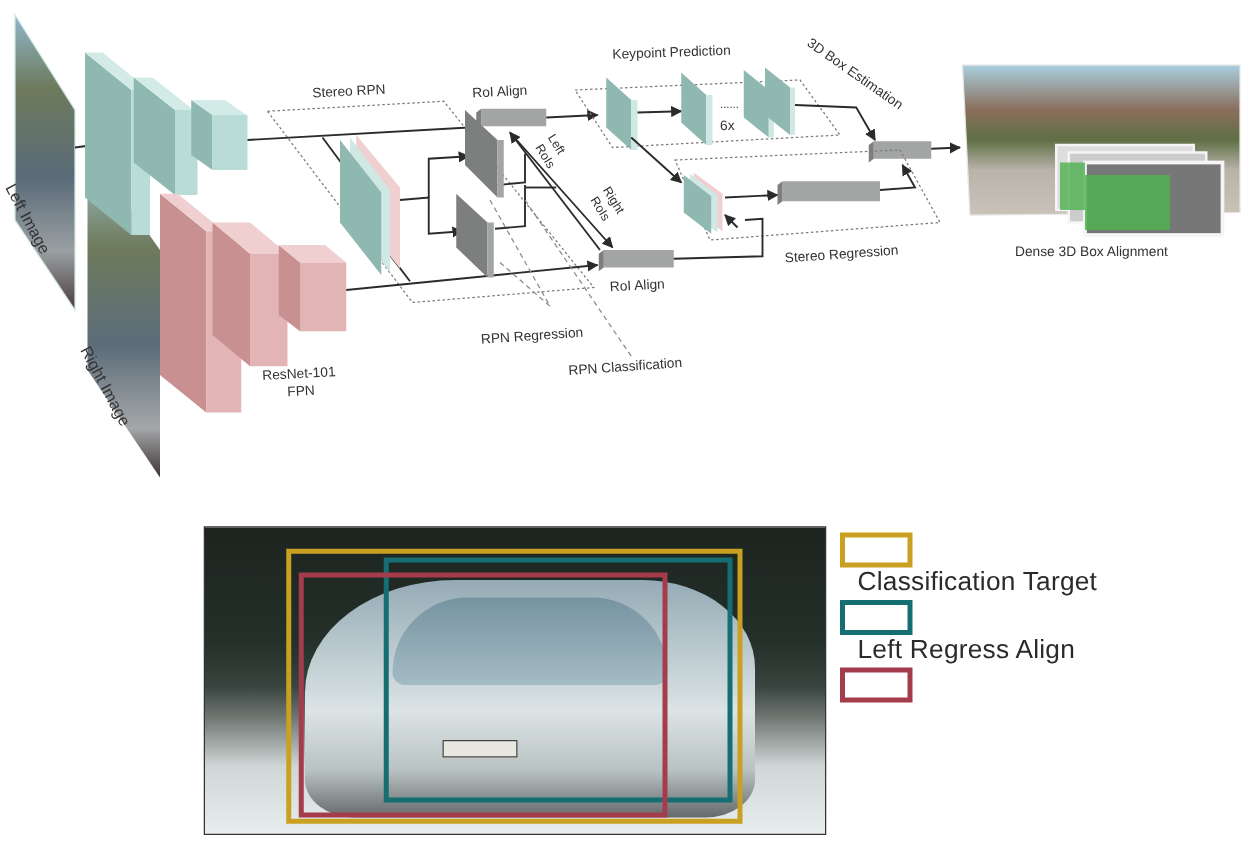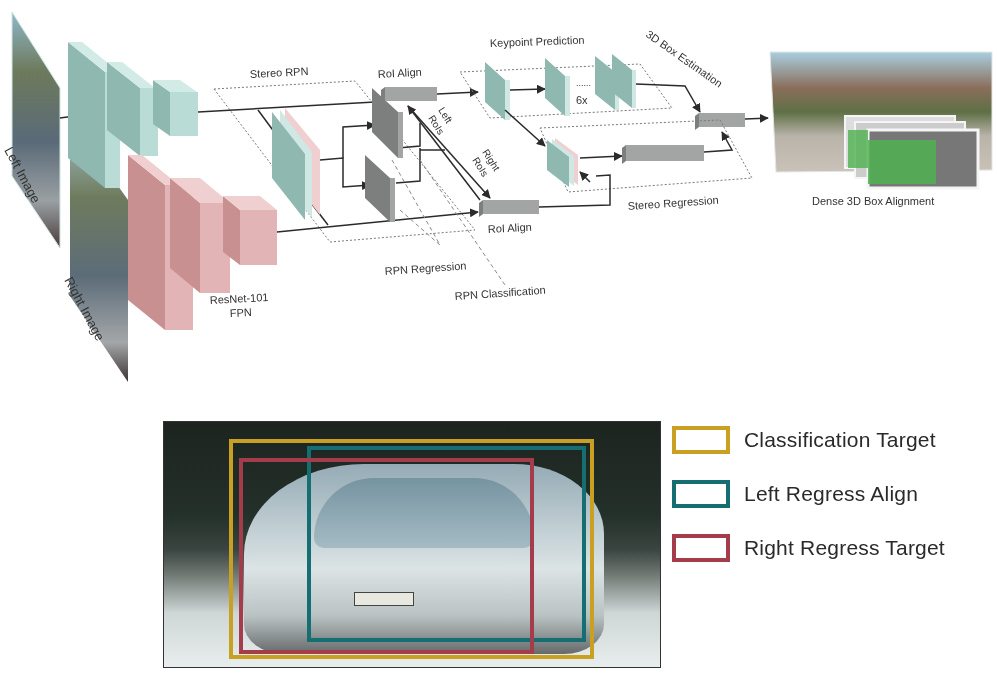--- a/index.html
+++ b/index.html
@@ -1,20 +1,20 @@
 <!DOCTYPE html>
 <html><head>
 <meta charset="utf-8">
 <style>
   html, body { margin: 0; padding: 0; background: #ffffff; }
   body { width: 997px; height: 680px; position: relative; overflow: hidden;
          font-family: "Liberation Sans", "DejaVu Sans", sans-serif; }
   .abs { position: absolute; }
   svg text { font-family: "Liberation Sans", "DejaVu Sans", sans-serif; }
-  .legend-item { position: absolute; left: 672px; display: flex; align-items: center; }
+  .legend-item { position: absolute; left: 672px; display: flex; align-items: flex-start; flex-direction: column; }
   .legend-swatch { width: 50px; height: 20px; border: 4px solid; box-sizing: content-box; background: #fff; }
   .legend-label { margin-left: 14px; font-size: 21px; color: #2a2a2a; letter-spacing: 0.2px; white-space: nowrap; }
   .photo { position: absolute; left: 163px; top: 421px; width: 498px; height: 247px; overflow: hidden;
            background: linear-gradient(180deg, #1d2420 0%, #24302a 38%, #3a4440 52%, #6e7772 62%, #cfd6d6 78%, #e8eeee 100%);
            border: 1px solid #333; box-sizing: border-box; }
   .bbox { position: absolute; border-style: solid; border-width: 4px; box-sizing: border-box; }
 </style>
 </head>
 <body>
 
@@ -212,14 +212,13 @@
 <div class="legend-item" style="top:426px;">
   <div class="legend-swatch" style="border-color:#c9a021;"></div>
   <span class="legend-label">Classification Target</span>
 </div>
 <div class="legend-item" style="top:480px;">
   <div class="legend-swatch" style="border-color:#156e72;"></div>
   <span class="legend-label">Left Regress Align</span>
 </div>
 <div class="legend-item" style="top:534px;">
   <div class="legend-swatch" style="border-color:#a43c4c;"></div>
-  <span class="legend-label">Right Regress Target</span>
 </div>
 
 </body></html>

